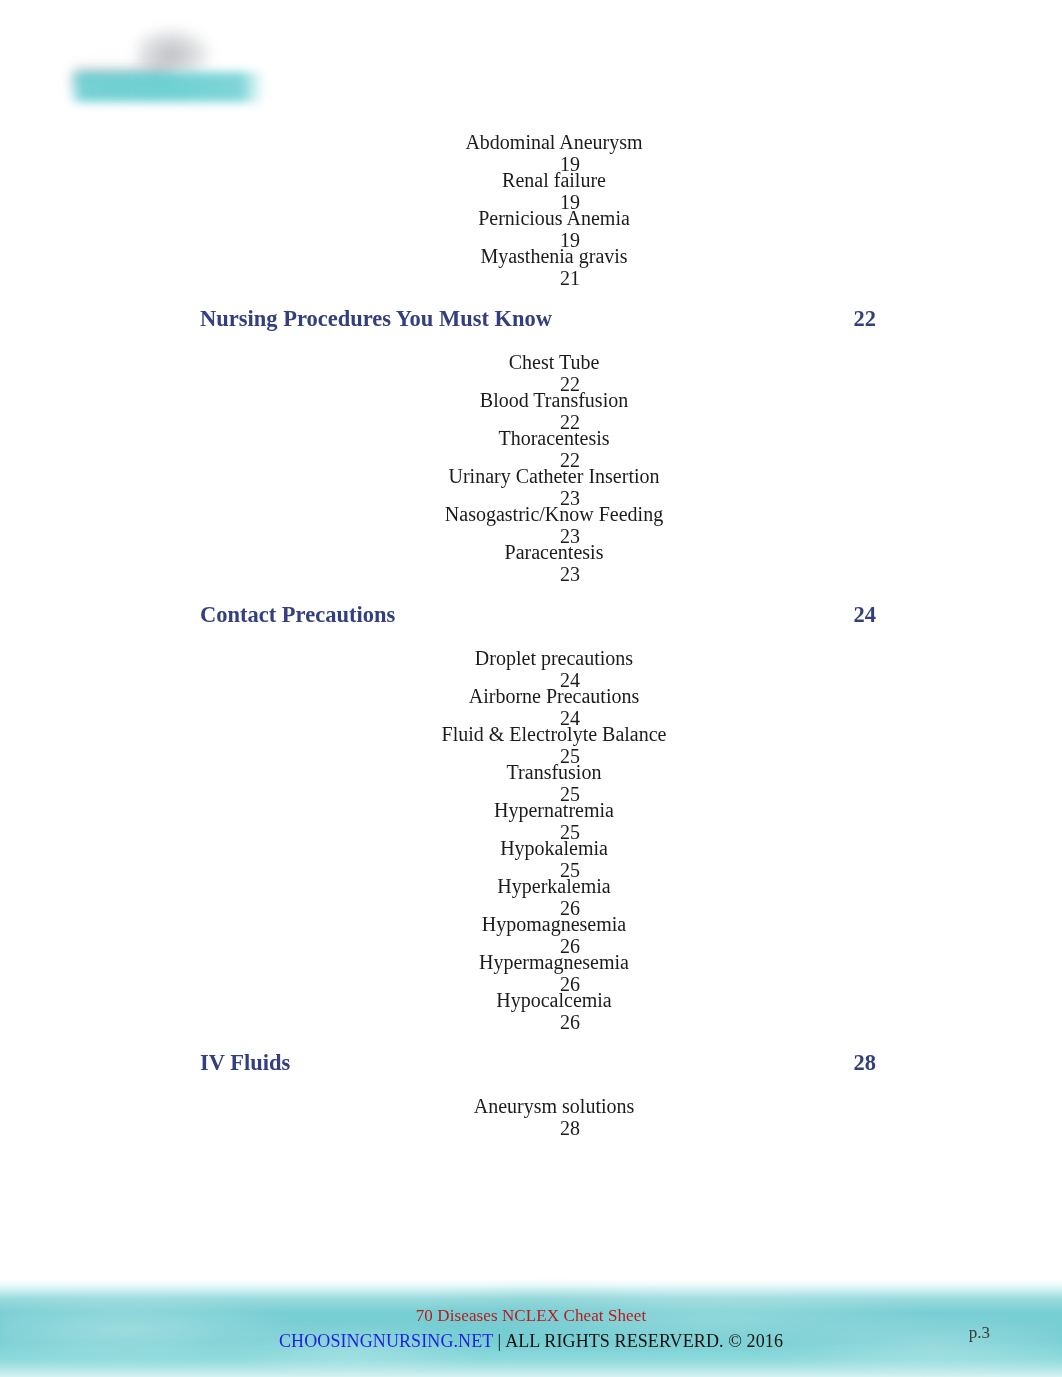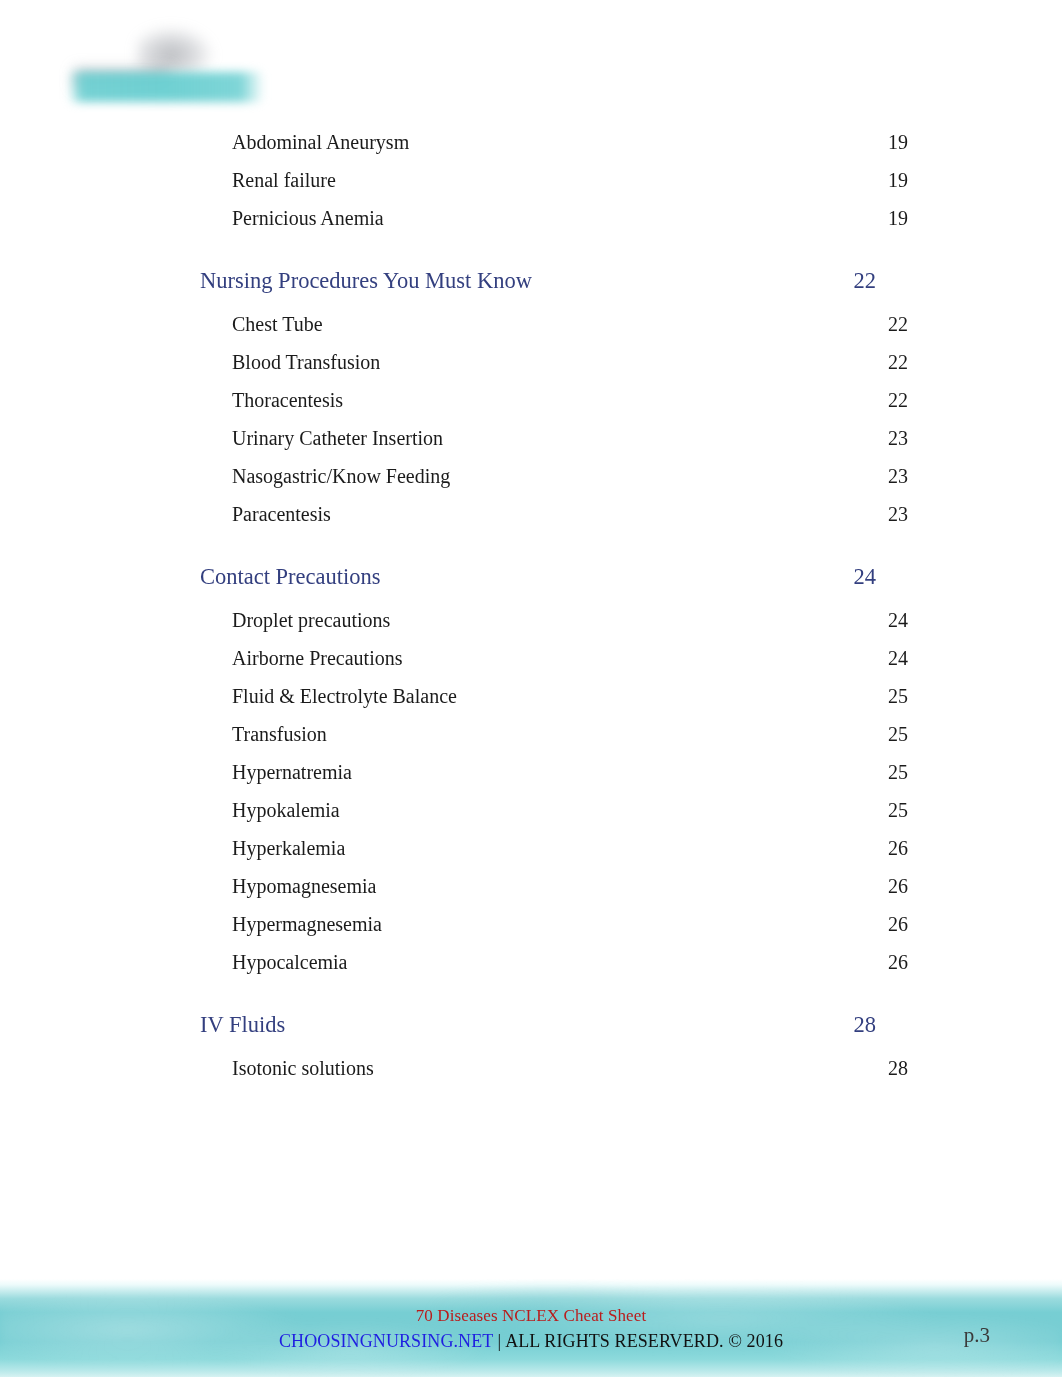--- a/index.html
+++ b/index.html
@@ -98,27 +98,30 @@
   
   .toc-row.section {
     height: 47px;
     align-items: center;
   }
   .toc-row.section .label,
   .toc-row.section .page-num {
     color: #333f7f;
     font-size: 22.5px;
     line-height: 1.1;
+    font-weight: bold;
   }
 
   
   .toc-row.entry {
     height: 38px;
+    align-items: center;
     padding-left: 32px;
     box-sizing: border-box;
+    flex-direction: column;
   }
   .toc-row.entry .label,
   .toc-row.entry .page-num {
     color: #1b1b1b;
     font-size: 20px;
     line-height: 1.1;
   }
   .toc-row.entry .page-num {
     margin-right: -32px;
   }
@@ -189,21 +192,21 @@
   }
   .footer-sep {
     color: #111111;
     padding: 0 4px;
   }
   .page-number {
     position: absolute;
     right: 72px;
     top: 44px;
     color: #3a3a3a;
-    font-size: 21px;
+    font-size: 17px;
   }
 </style>
 </head>
 <body>
 
 <div class="page">
 
   <div class="logo-block">
     <div class="logo-mark"></div>
     <div class="logo-bar-dark"></div>
@@ -219,20 +222,25 @@
       <div class="toc-row entry">
         <span class="label">Renal failure</span>
         <span class="leader"></span>
         <span class="page-num">19</span>
       </div>
       <div class="toc-row entry">
         <span class="label">Pernicious Anemia</span>
         <span class="leader"></span>
         <span class="page-num">19</span>
       </div>
+      <div class="toc-row entry">
+        <span class="label">Myasthenia gravis</span>
+        <span class="leader"></span>
+        <span class="page-num">21</span>
+      </div>
       <div class="toc-row section spaced">
         <span class="label">Nursing Procedures You Must Know</span>
         <span class="leader"></span>
         <span class="page-num">22</span>
       </div>
       <div class="toc-row entry after-section">
         <span class="label">Chest Tube</span>
         <span class="leader"></span>
         <span class="page-num">22</span>
       </div>
@@ -315,21 +323,21 @@
         <span class="label">Hypocalcemia</span>
         <span class="leader"></span>
         <span class="page-num">26</span>
       </div>
       <div class="toc-row section spaced">
         <span class="label">IV Fluids</span>
         <span class="leader"></span>
         <span class="page-num">28</span>
       </div>
       <div class="toc-row entry after-section">
-        <span class="label">Isotonic solutions</span>
+        <span class="label">Aneurysm solutions</span>
         <span class="leader"></span>
         <span class="page-num">28</span>
       </div>
     </div>
 
   <div class="footer">
     <div class="footer-bg"></div>
     <div class="footer-mottle"></div>
     <div class="footer-text">
       <div class="footer-line1">70 Diseases NCLEX Cheat Sheet</div>

